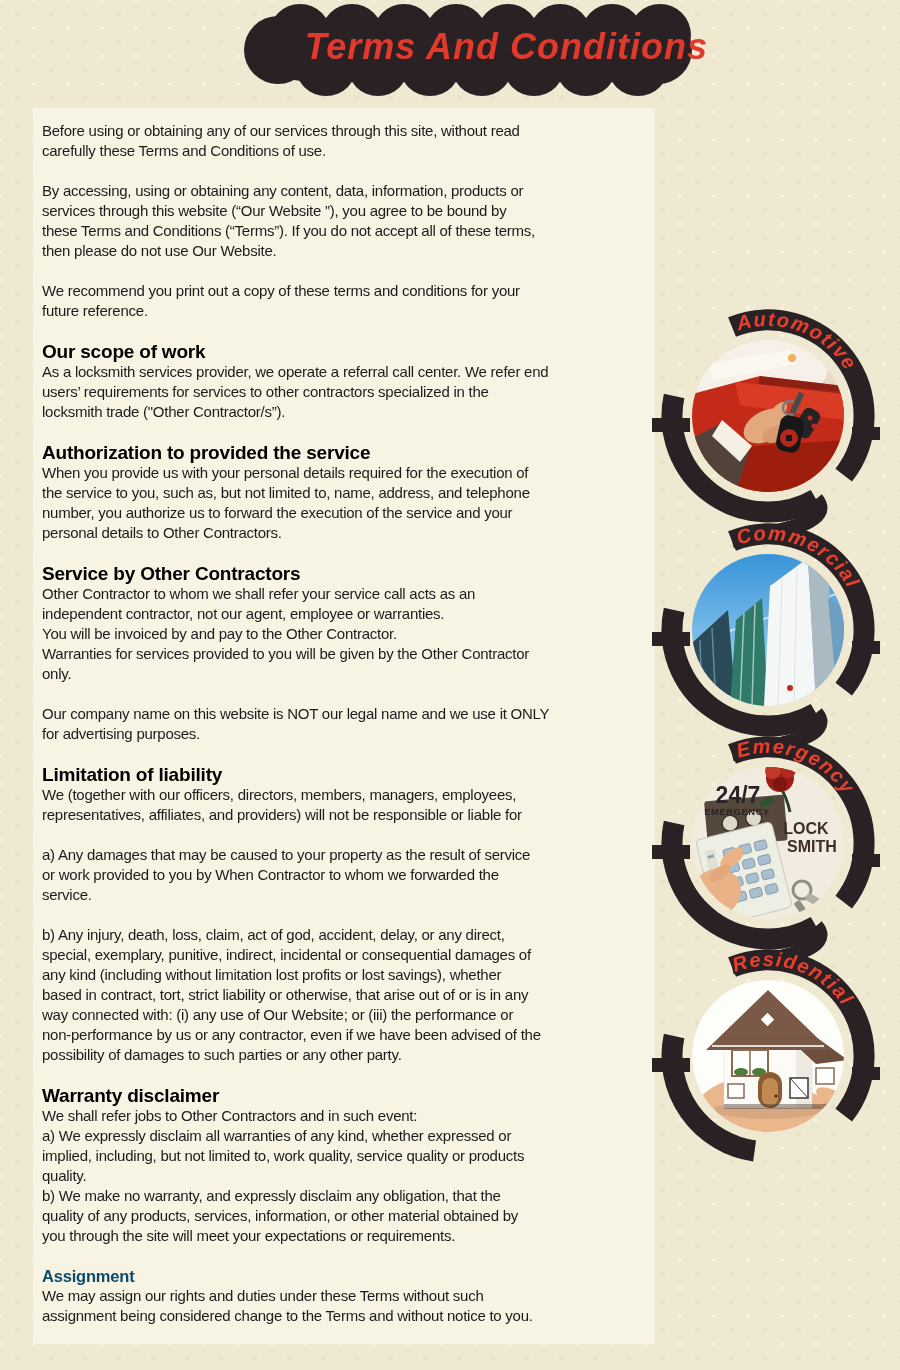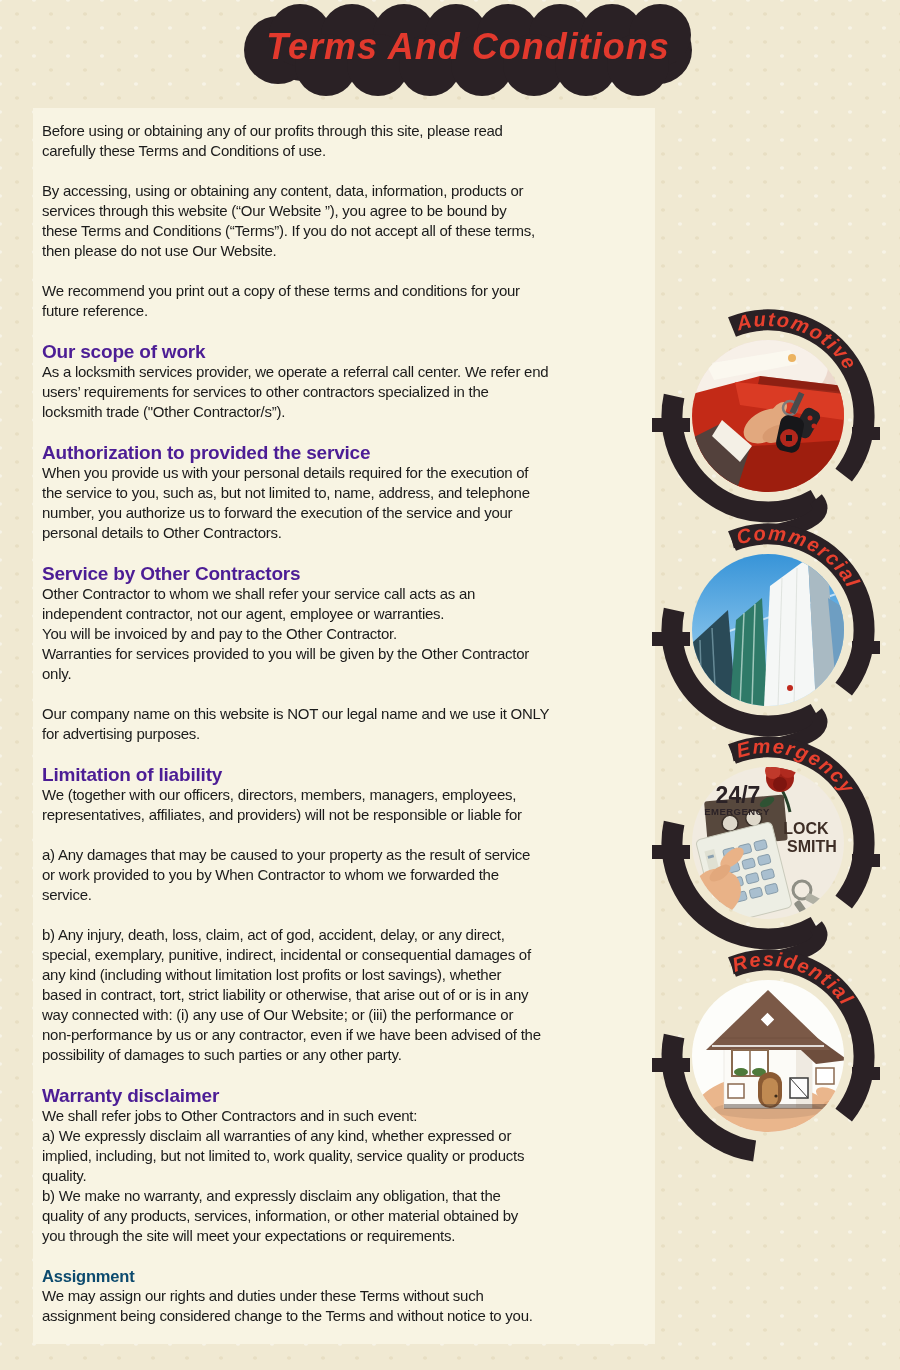--- a/index.html
+++ b/index.html
@@ -8,35 +8,35 @@
     font-family:"Liberation Sans",sans-serif;
     background-color:#f0e9d2;
     background-image:
       radial-gradient(rgba(199,181,133,.20) 1.5px, transparent 2.6px),
       radial-gradient(rgba(255,255,255,.45) 1.5px, transparent 2.6px);
     background-size:34px 28px,34px 28px;
     background-position:0 0,17px 14px;
   }
   .header-svg{position:absolute;left:228px;top:2px;width:480px;height:96px;}
   .page-title{
-    position:absolute;left:228px;top:26px;width:480px;text-align:center;
+    position:absolute;left:228px;top:26px;width:480px;text-align:right;
     font-style:italic;font-weight:bold;font-size:36px;letter-spacing:1px;
     color:#e2392d;
   }
   .panel{
     position:absolute;left:33px;top:108px;width:622px;height:1236px;
     background:#f8f4e3;box-sizing:border-box;padding:13px 4px 0 9px;
     color:#1b1b1b;
   }
   .panel p{
     margin:0 0 20px 0;font-size:15px;line-height:20px;letter-spacing:-0.25px;
     white-space:pre-line;
   }
   .panel h2{
-    margin:0;font-size:19px;line-height:21px;letter-spacing:-0.2px;color:#4c1d95;
+    margin:0;font-size:19px;line-height:21px;letter-spacing:-0.2px;color:#000000;
   }
   .panel h3{
     margin:0;font-size:16.5px;line-height:20px;letter-spacing:-0.2px;color:#0c4a6e;
   }
   .rail-svg{position:absolute;left:640px;top:298px;width:250px;height:900px;}
   .arc{stroke:#2a2125;fill:none;}
   .curve-label{
     font-family:"Liberation Sans",sans-serif;font-weight:bold;font-style:italic;
     font-size:20px;letter-spacing:1.5px;fill:#e7402e;
   }
@@ -64,21 +64,21 @@
     <circle cx="254" cy="63" r="31"></circle>
       <circle cx="306" cy="63" r="31"></circle>
       <circle cx="358" cy="63" r="31"></circle>
     <circle cx="410" cy="63" r="31"></circle>
   </g>
 </svg>
 <div class="page-title">Terms And Conditions</div>
 
 <div class="panel">
   <section>
-      <p>Before using or obtaining any of our profits through this site, please read
+      <p>Before using or obtaining any of our services through this site, without read
 carefully these Terms and Conditions of use.</p>
     </section>
   <section>
       <p>By accessing, using or obtaining any content, data, information, products or
 services through this website (“Our Website ”), you agree to be bound by
 these Terms and Conditions (“Terms”). If you do not accept all of these terms,
 then please do not use Our Website.</p>
     </section>
   <section>
       <p>We recommend you print out a copy of these terms and conditions for your

